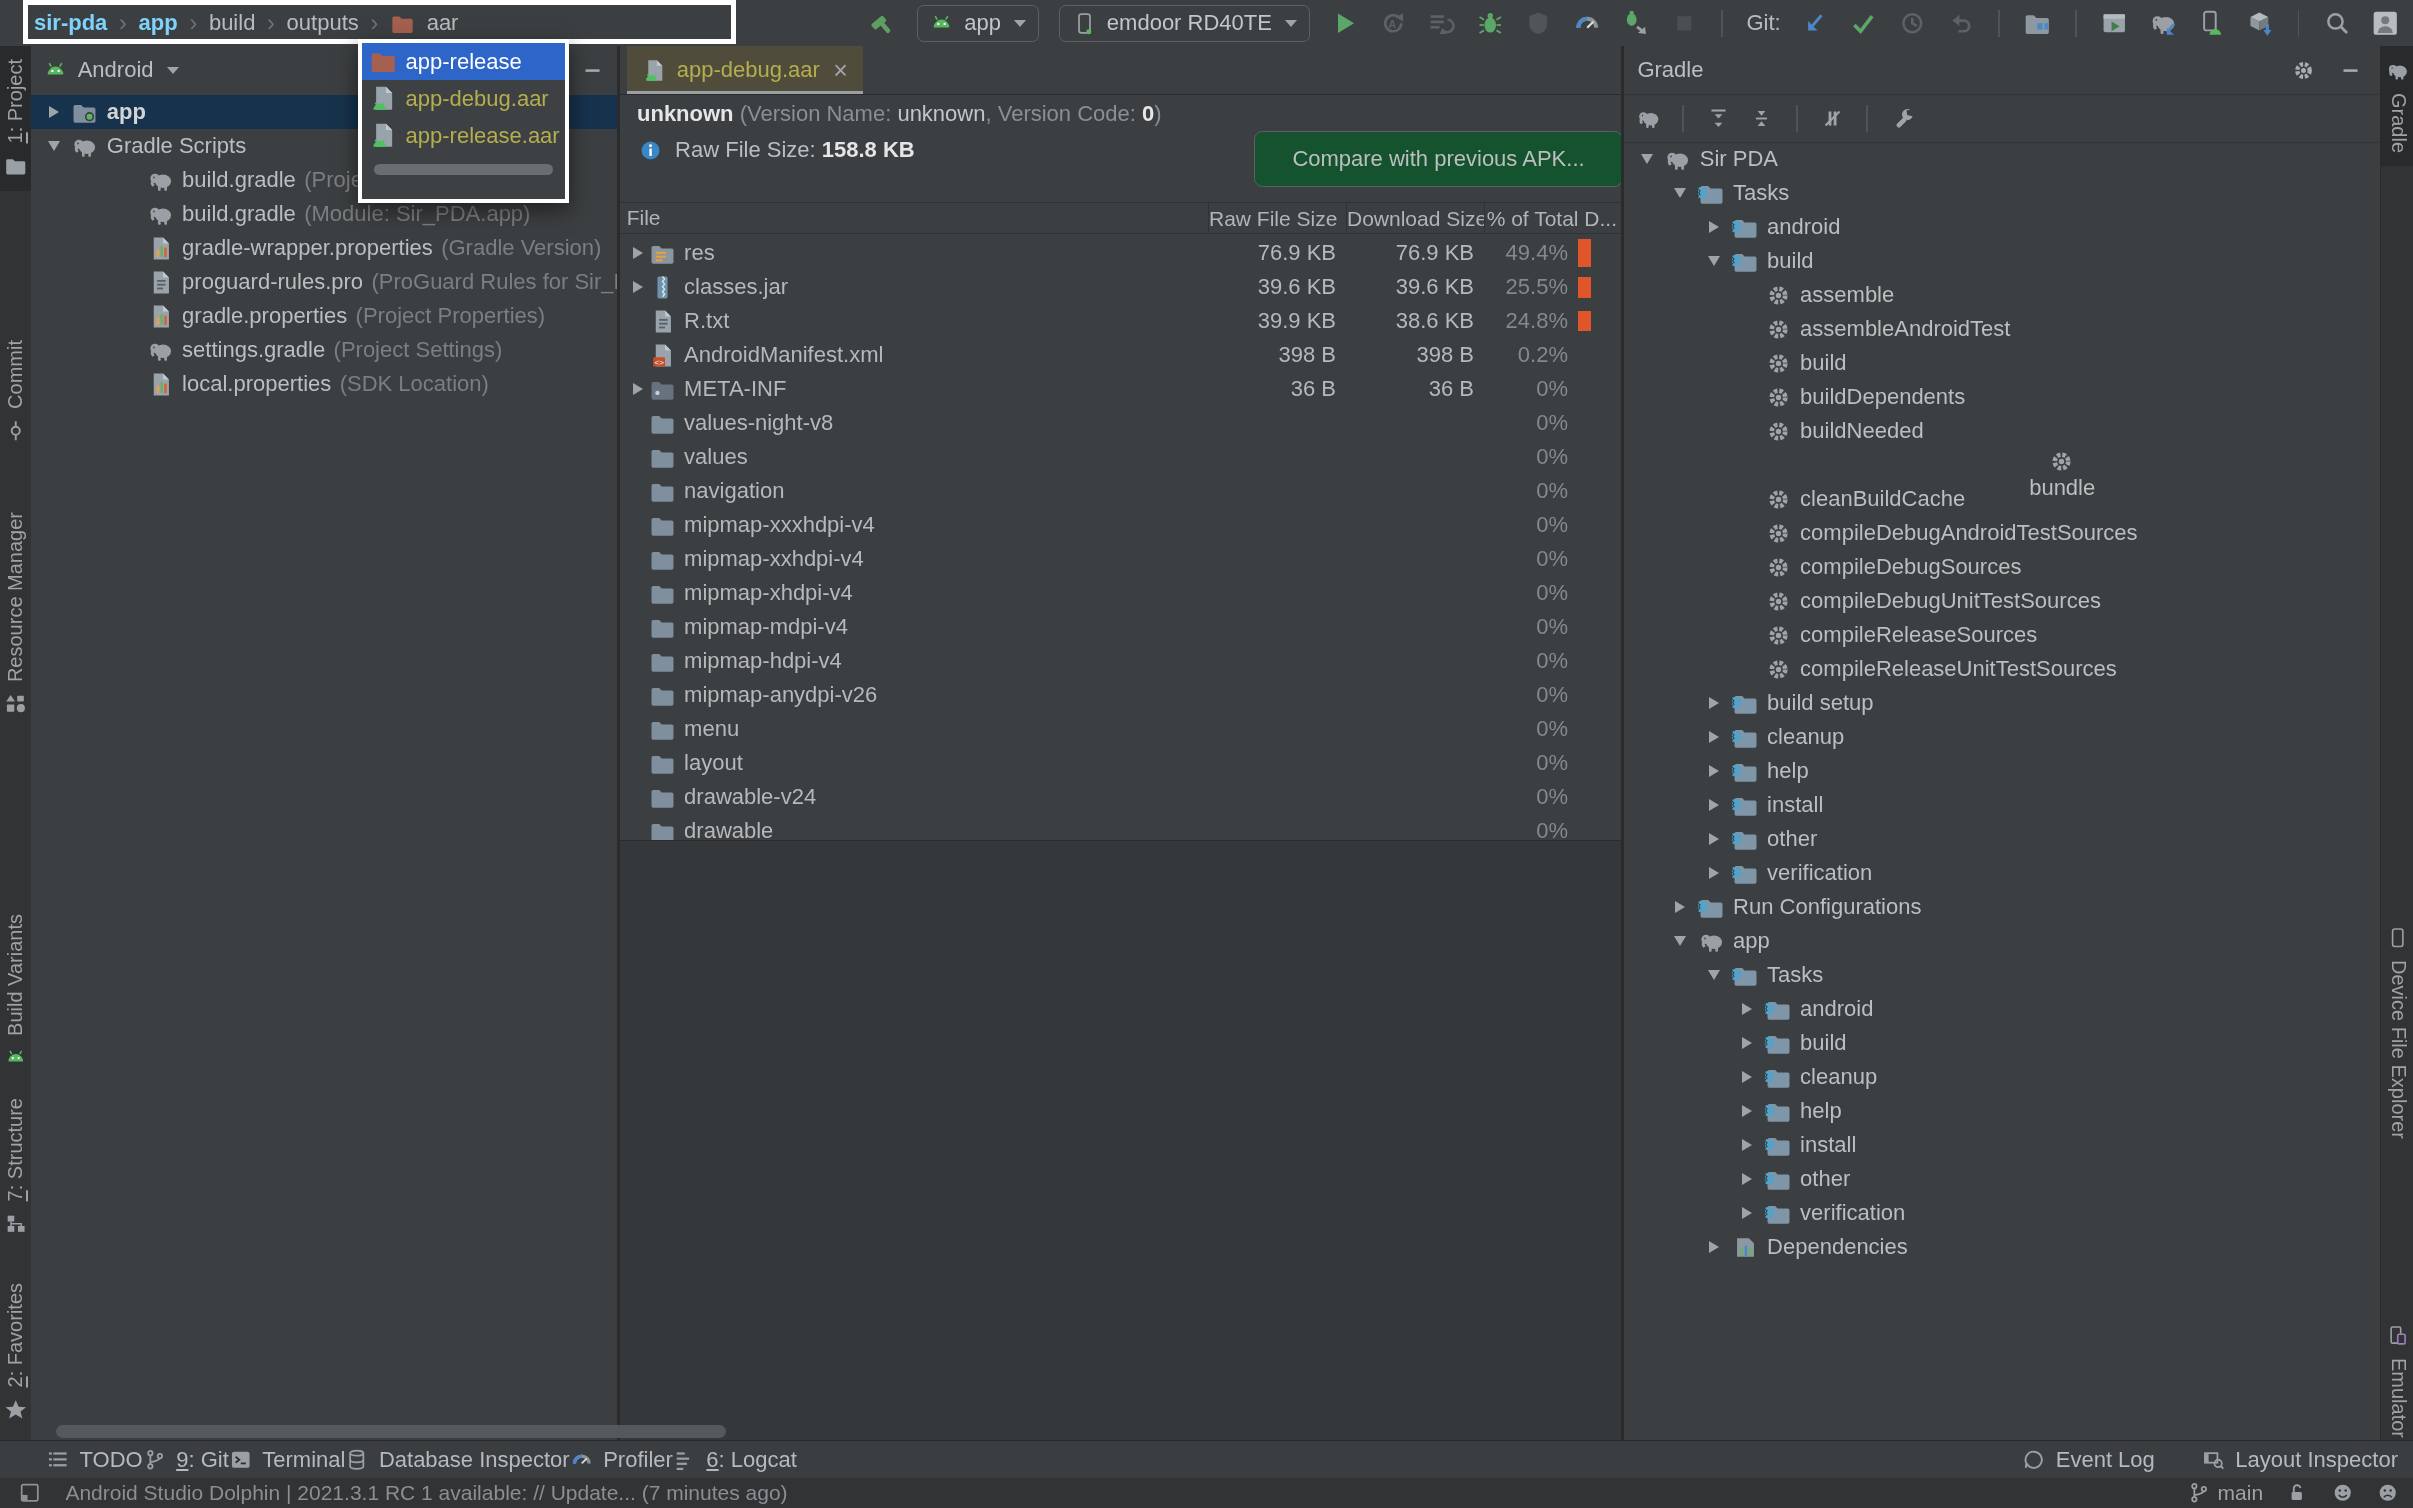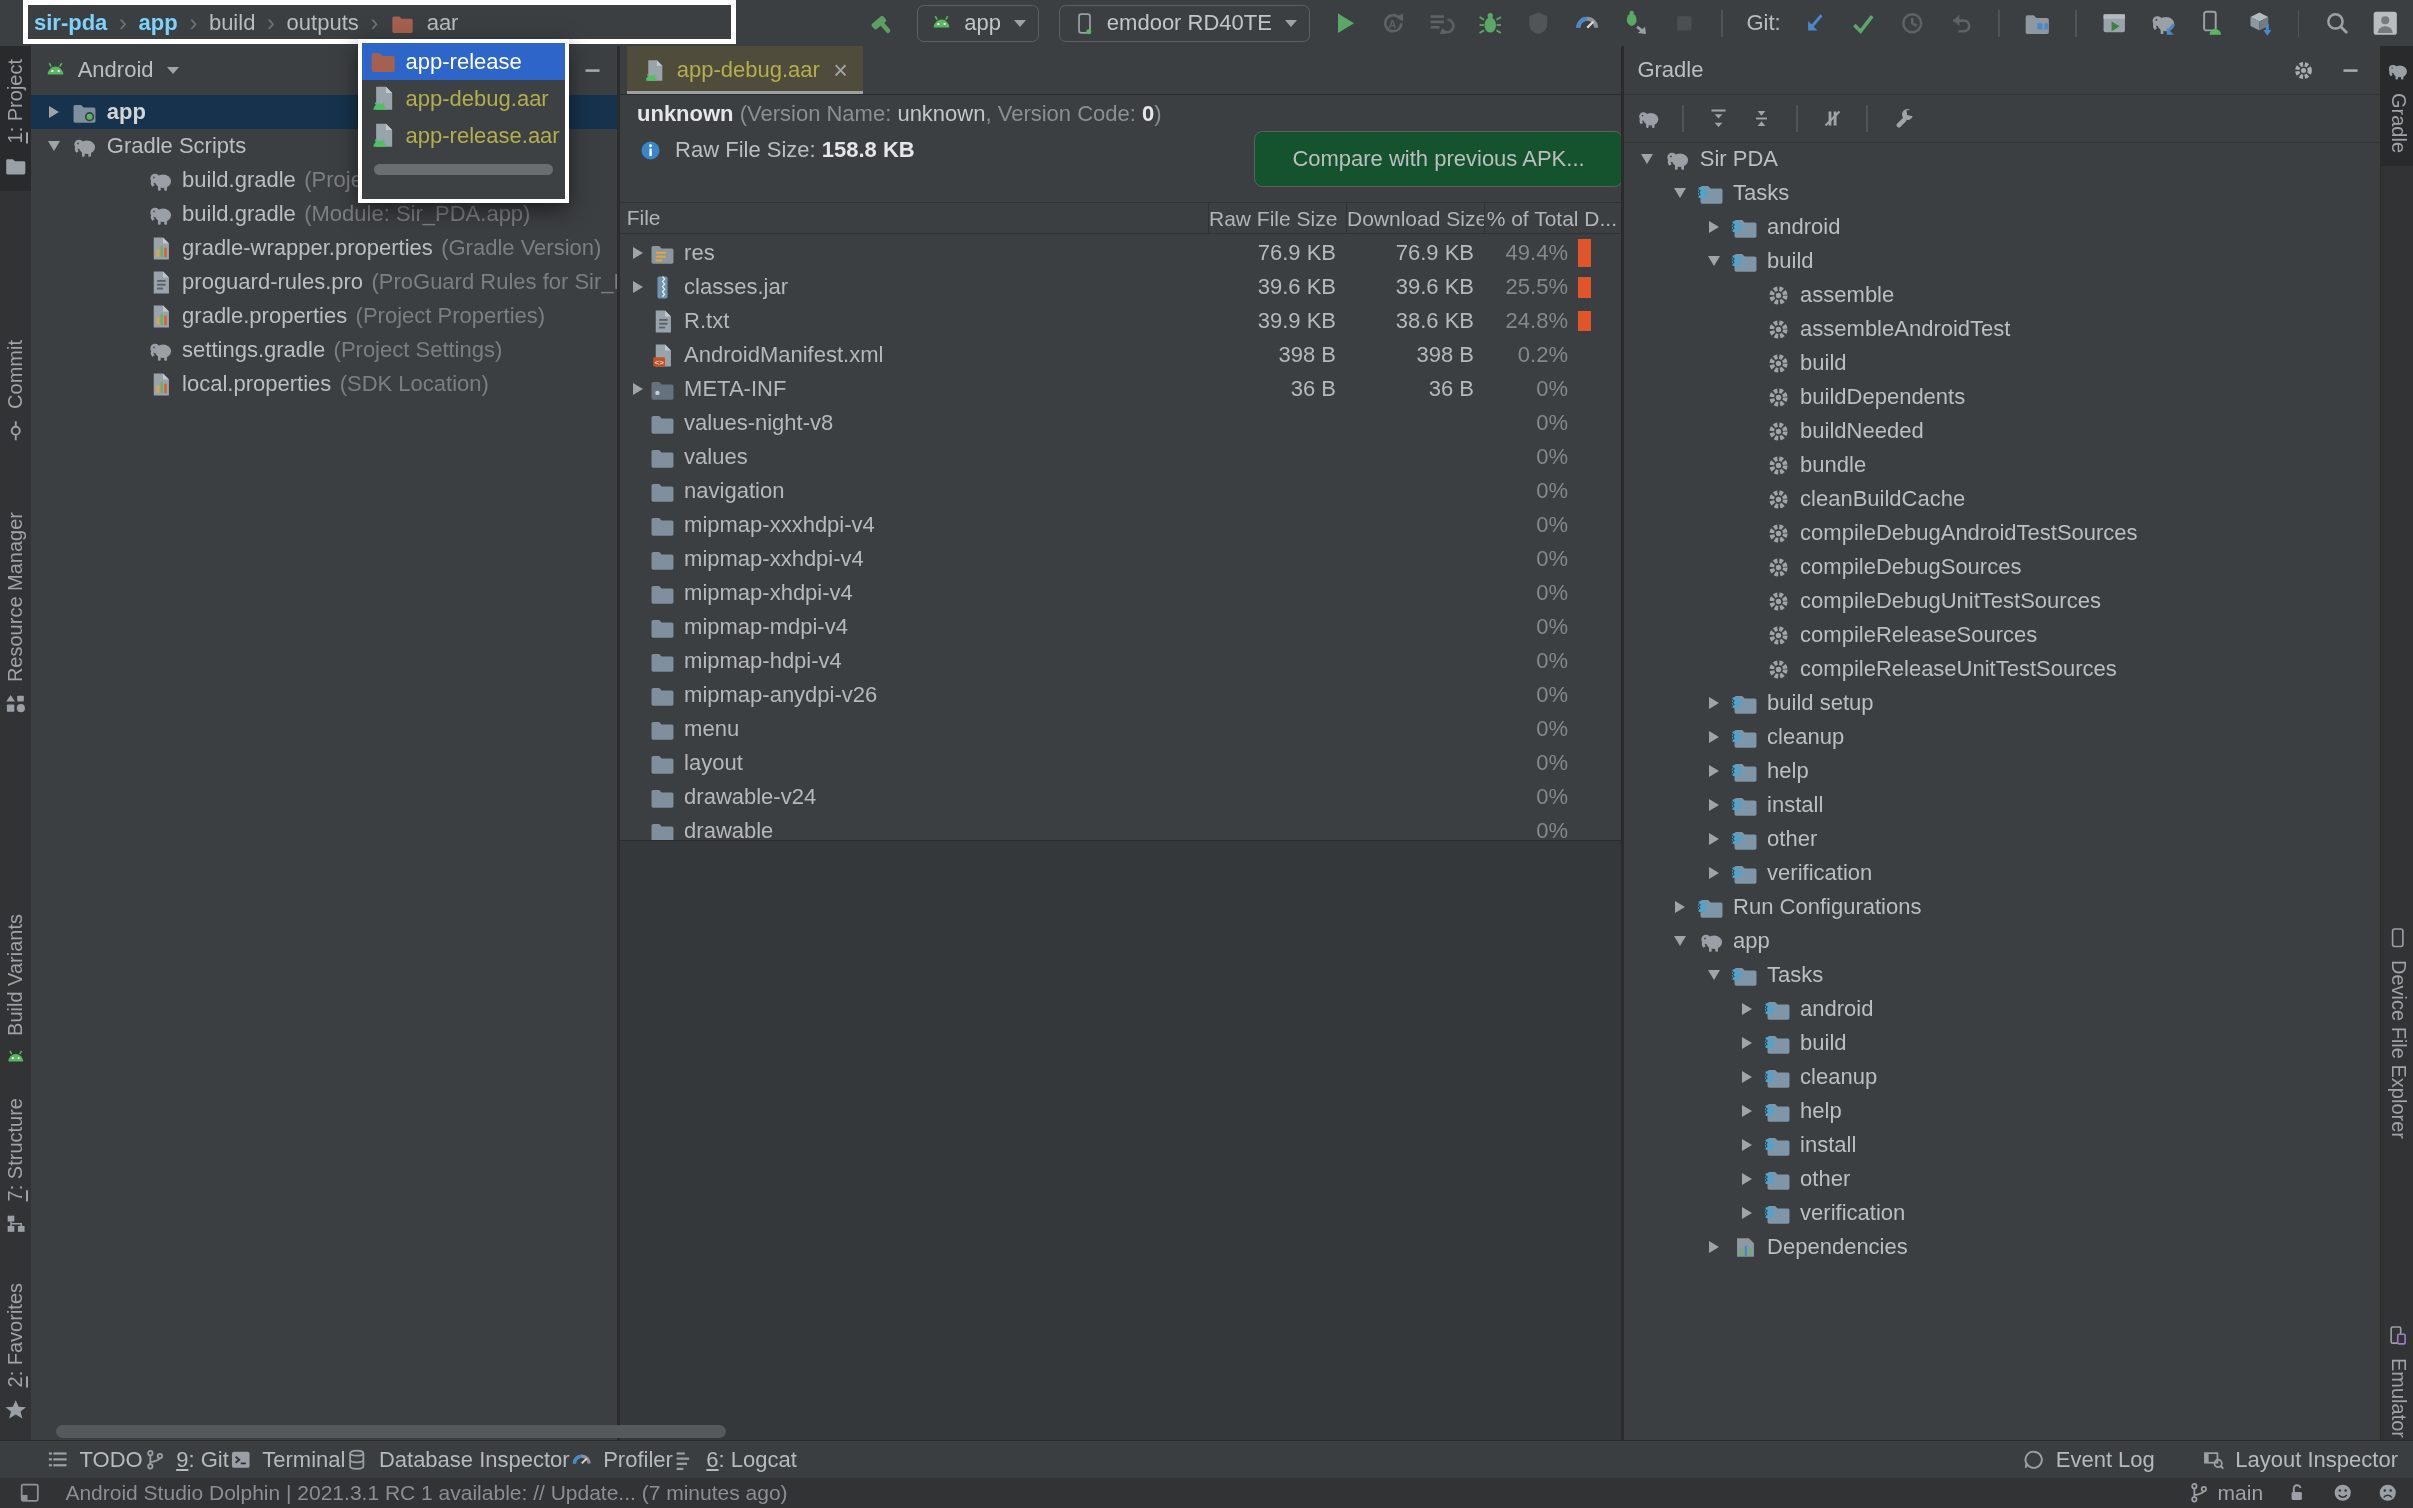--- a/index.html
+++ b/index.html
@@ -1145,21 +1145,21 @@
         <div class="tree-row" style="padding-left: 112px;">
           <span class="arr-slot"></span>
           <span class="ic s32 tree-icon">
             <svg viewBox="0 0 32 32">
               <circle cx="16" cy="16" r="8" fill="none" stroke="#9fa4a8" stroke-width="5.5" stroke-dasharray="4.2 2.2"></circle>
               <circle cx="16" cy="16" r="3.2" fill="#9fa4a8"></circle>
             </svg>
           </span>
           <span class="tree-label">buildNeeded</span>
         </div>
-        <div class="tree-row" style="padding-left: 112px;">
+        <div class="tree-row" style="padding-left: 112px; flex-direction: column;">
           <span class="arr-slot"></span>
           <span class="ic s32 tree-icon">
             <svg viewBox="0 0 32 32">
               <circle cx="16" cy="16" r="8" fill="none" stroke="#9fa4a8" stroke-width="5.5" stroke-dasharray="4.2 2.2"></circle>
               <circle cx="16" cy="16" r="3.2" fill="#9fa4a8"></circle>
             </svg>
           </span>
           <span class="tree-label">bundle</span>
         </div>
         <div class="tree-row" style="padding-left: 112px;">

